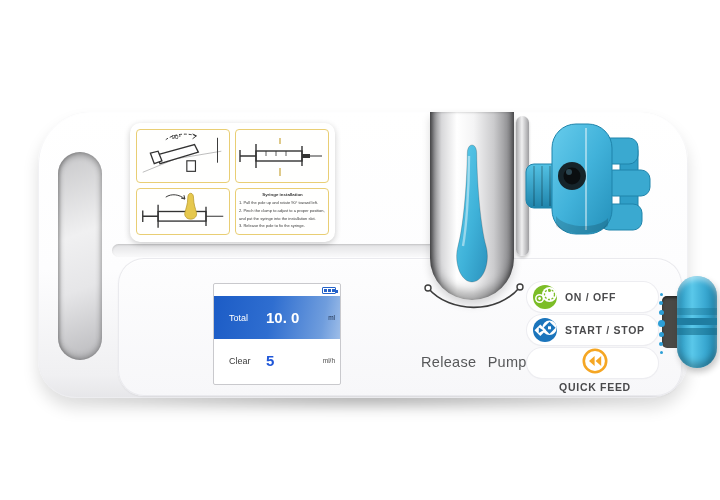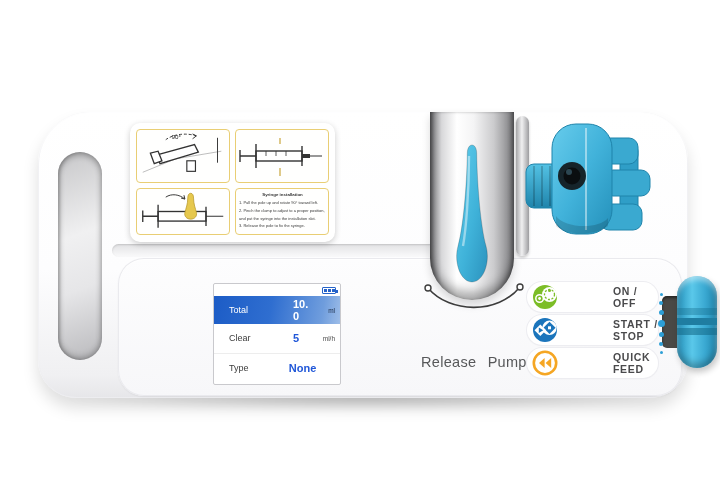--- a/index.html
+++ b/index.html
@@ -63,21 +63,21 @@
   .lcd{position:absolute;left:213px;top:283px;width:128px;height:102px;background:#ffffff;
      border:1px solid #c9c9cd;border-radius:2px;z-index:3;overflow:hidden;}
   .lcd-batt{position:absolute;right:4px;top:3px;width:14px;height:7px;border:1px solid #2563c9;border-radius:1px;}
   .lcd-batt i{position:absolute;top:1px;bottom:1px;width:3px;background:#2563c9;}
   .lcd-batt i:nth-child(1){left:1px;} .lcd-batt i:nth-child(2){left:5px;} .lcd-batt i:nth-child(3){left:9px;}
   .lcd-batt em{position:absolute;right:-3px;top:1.5px;width:2px;height:3px;background:#2563c9;}
   .lcd-rows{position:absolute;left:0;right:0;top:12px;bottom:2px;display:flex;flex-direction:column;}
   .lcd-row{flex:1;display:flex;align-items:center;border-bottom:1px solid rgba(0,0,0,.07);}
   .lcd-row:last-child{border-bottom:none;}
   .rl{width:52px;padding-left:15px;font-size:9px;color:#3c3c3c;}
-  .rv{flex:1;font-size:11px;font-weight:bold;color:#2057d8;margin-left:27px;}
+  .rv{flex:1;font-size:15px;font-weight:bold;color:#2057d8;}
   .ru{width:26px;text-align:right;padding-right:5px;font-size:6.5px;color:#4a4a4a;}
   .lcd-row.highlight{background:linear-gradient(100deg,#1c5cc6 0%,#2f6ed0 45%,#6f9ddd 85%,#9dbde8 100%);
      border-bottom:none;align-items:center;}
   .lcd-row.highlight .rl,.lcd-row.highlight .rv{color:#ffffff;}
   .lcd-row.highlight .ru{color:#20314d;}
   .lcd-row.menu .ru{color:#1d1d1d;font-size:7px;}
 
   
   .k-syr{left:345px;top:283px;width:57px;height:31px;border-radius:5px;display:flex;align-items:center;justify-content:center;}
   .k-ok {left:345px;top:317px;width:57px;height:30px;border-radius:5px;display:flex;align-items:center;justify-content:center;
@@ -85,22 +85,22 @@
   .k-cb {left:345px;top:350px;width:57px;height:35px;border-radius:5px;display:flex;align-items:center;justify-content:center;
          color:#f2a71b;font-size:7.5px;font-weight:bold;letter-spacing:.2px;}
 
   .product-label{position:absolute;left:421px;top:354px;font-size:14.5px;color:#57585a;
      word-spacing:7px;letter-spacing:.3px;z-index:3;}
 
   
   .mbtn{position:absolute;left:527px;width:131px;height:30px;border-radius:16px;background:#ffffff;
      box-shadow:0 0 0 1px #ededf1, 0 1px 2px rgba(0,0,0,.05);display:flex;align-items:center;
      gap:7px;padding-left:5px;z-index:3;}
-  .mbtn .lbl{font-size:10.5px;font-weight:bold;color:#4a4a4c;letter-spacing:.7px;margin-left:48px;}
-  .mb1{top:282px;} .mb2{top:315px;} .mb3{top:348px;}
+  .mbtn .lbl{font-size:10.5px;font-weight:bold;color:#4a4a4c;letter-spacing:.7px;}
+  .mb1{top:282px;} .mb2{top:315px;} .mb3{top:348px;flex-direction:column;}
 
   .dot{position:absolute;border-radius:50%;background:#2d9fd6;z-index:3;}
 
   
   .wheel-slot{position:absolute;left:662px;top:296px;width:28px;height:52px;background:#4a4946;
      border-radius:5px 0 0 5px;z-index:2;box-shadow:inset 0 2px 3px rgba(0,0,0,.5);}
   .side-wheel{position:absolute;left:677px;top:276px;width:40px;height:92px;border-radius:20px;z-index:3;
      background:linear-gradient(90deg,#2490ba,#5ac8ea 38%,#3aa9d2 70%,#1f84ab);
      box-shadow:inset 0 4px 5px rgba(255,255,255,.45), inset 0 -5px 7px rgba(0,0,0,.28), 2px 4px 6px rgba(0,0,0,.22);}
   .side-wheel .groove{position:absolute;left:0;right:0;top:42px;height:7px;background:#1f7da1;
@@ -251,25 +251,20 @@
       <div class="lcd-row highlight">
         <span class="rl">Total</span>
         <span class="rv">10. 0</span>
         <span class="ru">ml</span>
       </div>
       <div class="lcd-row">
         <span class="rl">Clear</span>
         <span class="rv">5</span>
         <span class="ru">ml/h</span>
       </div>
-      <div class="lcd-row">
-        <span class="rl">Type</span>
-        <span class="rv">None</span>
-        <span class="ru"></span>
-      </div>
     </div>
   </div>
 
   <div class="dk k-syr">
     <svg width="46" height="16" viewBox="0 0 46 16">
       <line x1="2" y1="3" x2="2" y2="13" stroke="#fff" stroke-width="2"></line>
       <line x1="2" y1="8" x2="9" y2="8" stroke="#fff" stroke-width="2"></line>
       <rect x="9" y="4" width="26" height="8" fill="#fff"></rect>
       <line x1="35" y1="1" x2="35" y2="15" stroke="#fff" stroke-width="2.4"></line>
       <line x1="36" y1="8" x2="44" y2="8" stroke="#fff" stroke-width="2.4"></line>

